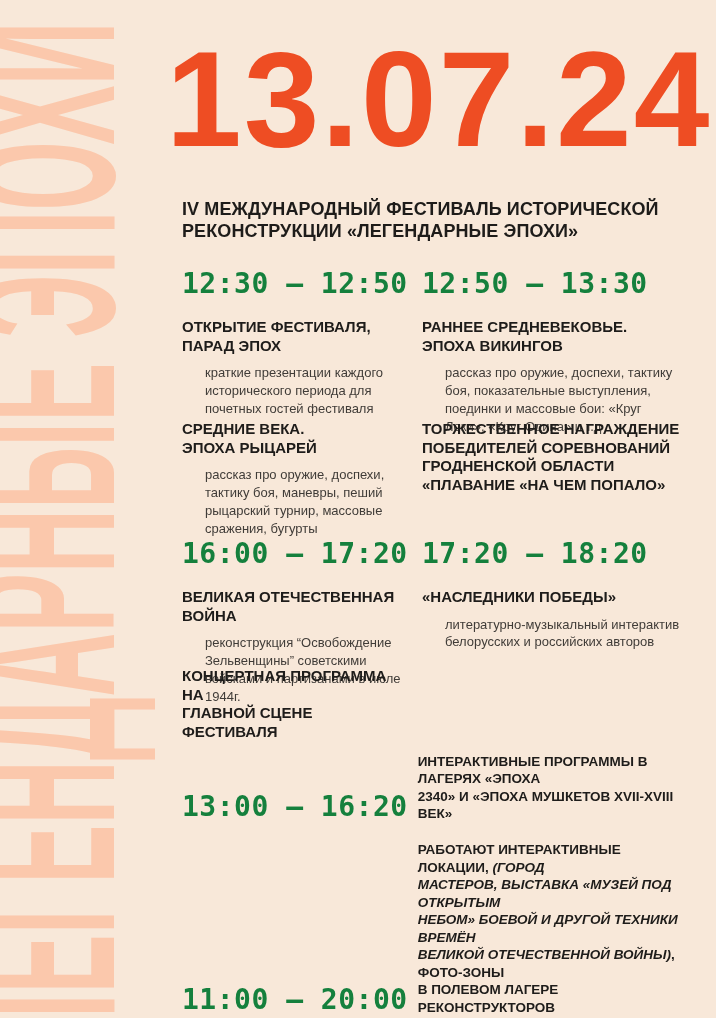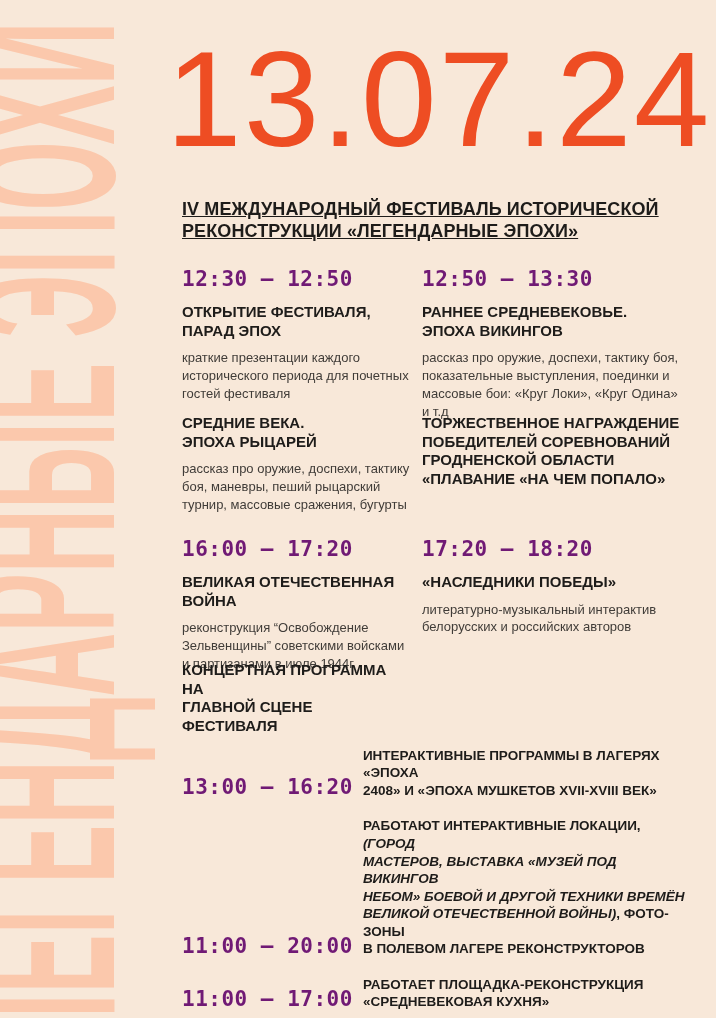--- a/index.html
+++ b/index.html
@@ -24,61 +24,61 @@
     user-select:none;
   }
   .content{
     position:relative;
     padding:26px 26px 0 182px;
   }
   .date-title{
     margin-left:-16px;
     font-size:136px;
     line-height:1.08;
-    font-weight:normal;
+    font-weight:bold;
     letter-spacing:2px;
     color:#ee4d23;
     white-space:nowrap;
   }
   .heading{
     margin-top:26px;
     max-width:480px;
     font-size:18px;
     font-weight:bold;
     line-height:1.22;
     letter-spacing:0.1px;
-    text-decoration:underline;
   }
   .grid{
     margin-top:24px;
     display:grid;
     grid-template-columns:240px 1fr;
     grid-template-rows:135px 135px 112px auto;
   }
   .event{padding-right:10px;}
   .time{
     font-family:"DejaVu Sans Mono",monospace;
     font-weight:bold;
-    font-size:21px;
+    font-size:28px;
     letter-spacing:0.5px;
-    color:#701a75;
+    color:#15803d;
     white-space:nowrap;
   }
   .event .title{
-    margin-top:12px;
+    margin-top:18px;
     font-size:15px;
     font-weight:bold;
     line-height:1.25;
     white-space:pre-line;
   }
   .event .desc{
     margin-top:9px;
     font-size:13px;
     line-height:1.38;
     color:#403c38;
+    margin-left:23px;
   }
   .col-left .desc{max-width:245px;}
   .col-right .desc{max-width:282px;}
   .allday{margin-top:8px;}
   .allday-row{
     display:flex;
     align-items:flex-end;
     margin-bottom:15px;
   }
   .allday-row .time{flex:0 0 148px;margin-right:10px;}
@@ -154,27 +154,27 @@
 ГЛАВНОЙ СЦЕНЕ ФЕСТИВАЛЯ</div>
       </div>
 
     </div>
 
     <div class="allday">
 
       <div class="allday-row">
         <div class="time">13:00 — 16:20</div>
         <div class="allday-title">ИНТЕРАКТИВНЫЕ ПРОГРАММЫ В ЛАГЕРЯХ «ЭПОХА
-2408» И «ЭПОХА МУШКЕТОВ XVII-XVIII ВЕК»</div>
+2340» И «ЭПОХА МУШКЕТОВ XVII-XVIII ВЕК»</div>
       </div>
 
       <div class="allday-row">
         <div class="time">11:00 — 20:00</div>
         <div class="allday-title"><span>РАБОТАЮТ ИНТЕРАКТИВНЫЕ ЛОКАЦИИ, </span><span class="it">(ГОРОД
-МАСТЕРОВ, ВЫСТАВКА «МУЗЕЙ ПОД ВИКИНГОВ
+МАСТЕРОВ, ВЫСТАВКА «МУЗЕЙ ПОД ОТКРЫТЫМ
 НЕБОМ» БОЕВОЙ И ДРУГОЙ ТЕХНИКИ ВРЕМЁН
 ВЕЛИКОЙ ОТЕЧЕСТВЕННОЙ ВОЙНЫ)</span><span>, ФОТО-ЗОНЫ
 В ПОЛЕВОМ ЛАГЕРЕ РЕКОНСТРУКТОРОВ</span></div>
       </div>
 
       <div class="allday-row">
         <div class="time">11:00 — 17:00</div>
         <div class="allday-title">РАБОТАЕТ ПЛОЩАДКА-РЕКОНСТРУКЦИЯ
 «СРЕДНЕВЕКОВАЯ КУХНЯ»</div>
       </div>

